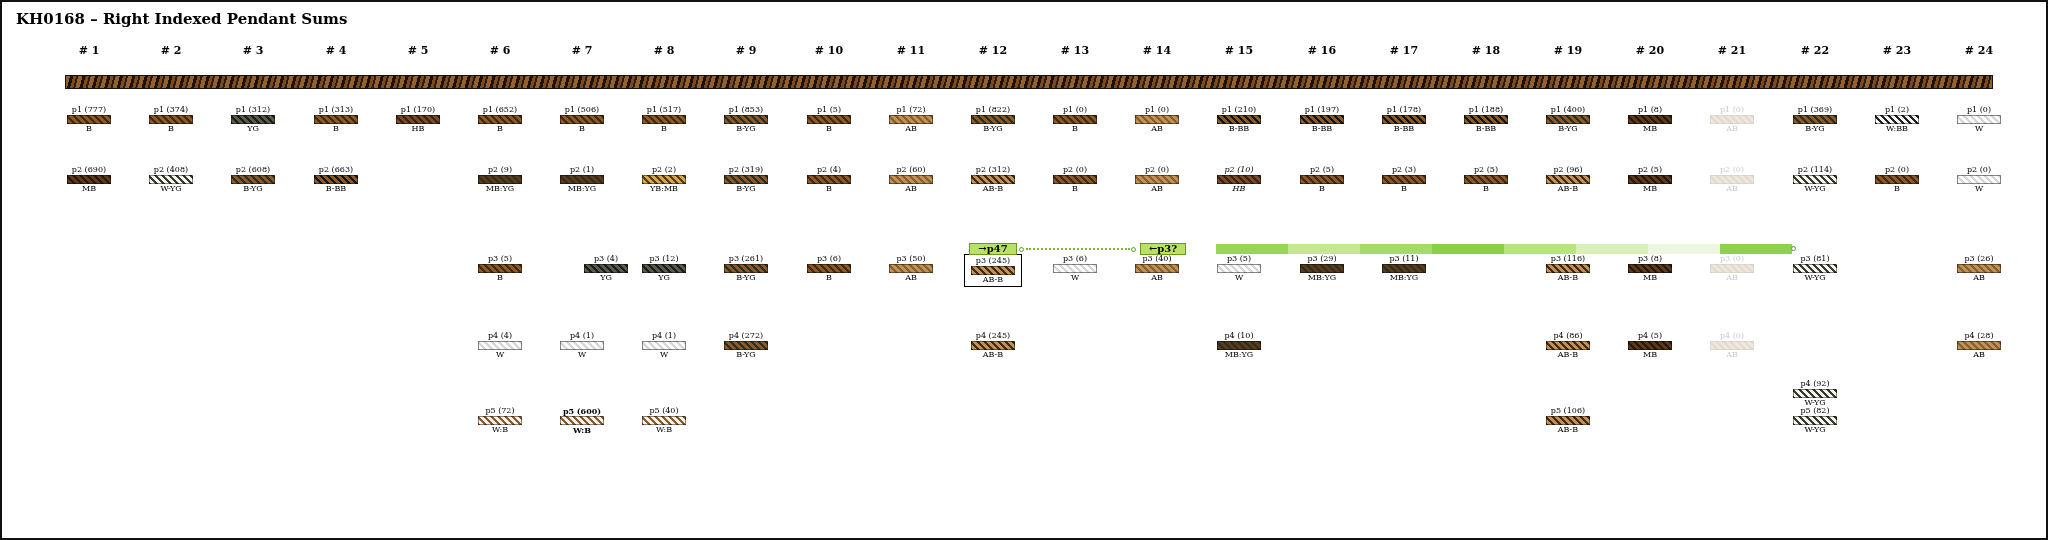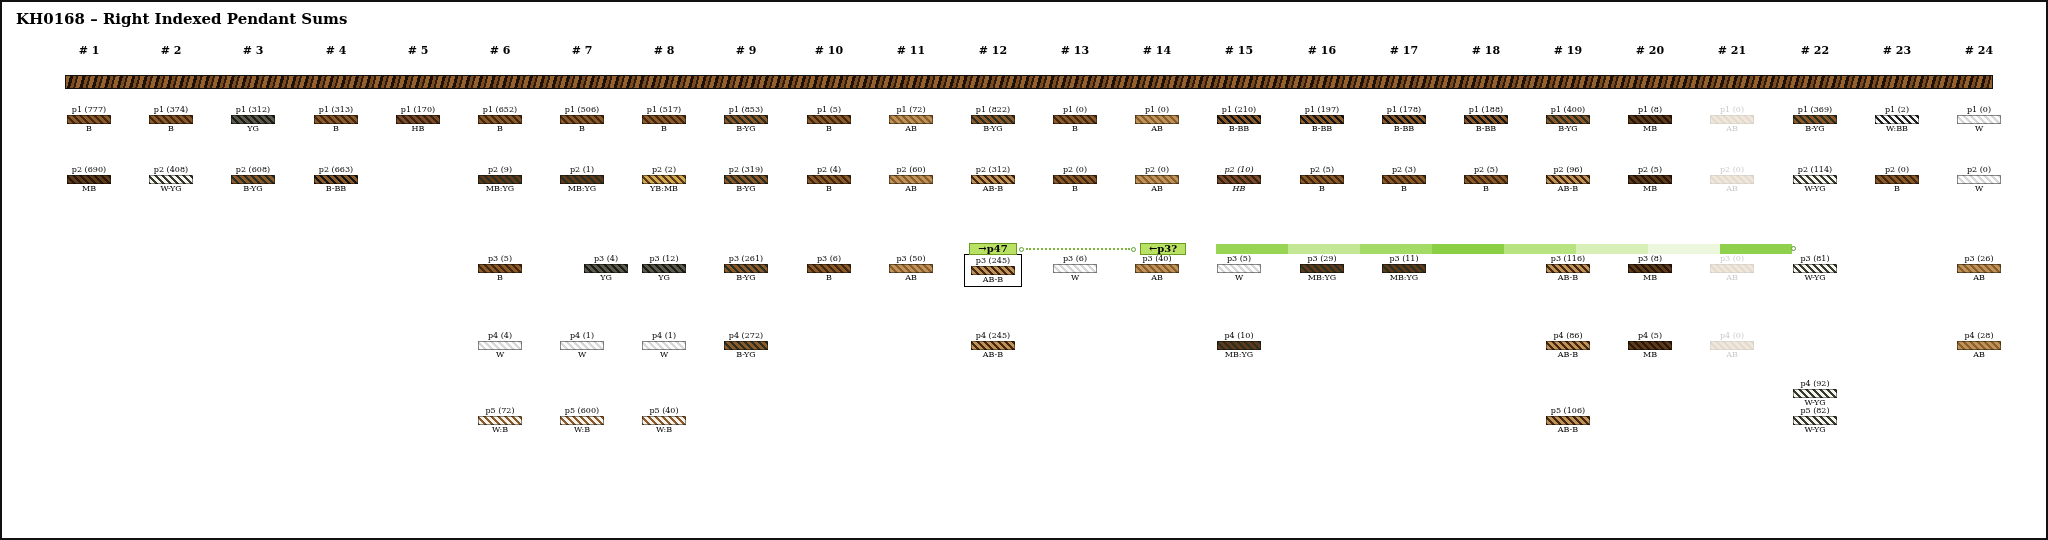--- a/index.html
+++ b/index.html
@@ -428,21 +428,21 @@
       <div class="item" style="left: 1977px; top: 329px;">
         <div class="lbl">p4 (28)</div>
         <div class="bar" style="background: repeating-linear-gradient(45deg, rgb(192, 146, 87) 0px, rgb(192, 146, 87) 3px, rgb(138, 95, 46) 3px, rgb(138, 95, 46) 5px);"></div>
         <div class="code">AB</div>
       </div>
       <div class="item" style="left: 498px; top: 404px;">
         <div class="lbl">p5 (72)</div>
         <div class="bar" style="background: repeating-linear-gradient(45deg, rgb(245, 240, 232) 0px, rgb(245, 240, 232) 3px, rgb(138, 90, 43) 3px, rgb(138, 90, 43) 5px);"></div>
         <div class="code">W:B</div>
       </div>
-      <div class="item" style="left: 580px; top: 404px;">
+      <div class="item" style="left: 580px; top: 404px; font-weight: bold;">
         <div class="lbl">p5 (600)</div>
         <div class="bar" style="background: repeating-linear-gradient(45deg, rgb(245, 240, 232) 0px, rgb(245, 240, 232) 3px, rgb(138, 90, 43) 3px, rgb(138, 90, 43) 5px);"></div>
         <div class="code">W:B</div>
       </div>
       <div class="item" style="left: 662px; top: 404px;">
         <div class="lbl">p5 (40)</div>
         <div class="bar" style="background: repeating-linear-gradient(45deg, rgb(245, 240, 232) 0px, rgb(245, 240, 232) 3px, rgb(138, 90, 43) 3px, rgb(138, 90, 43) 5px);"></div>
         <div class="code">W:B</div>
       </div>
       <div class="item" style="left: 1566px; top: 404px;">

